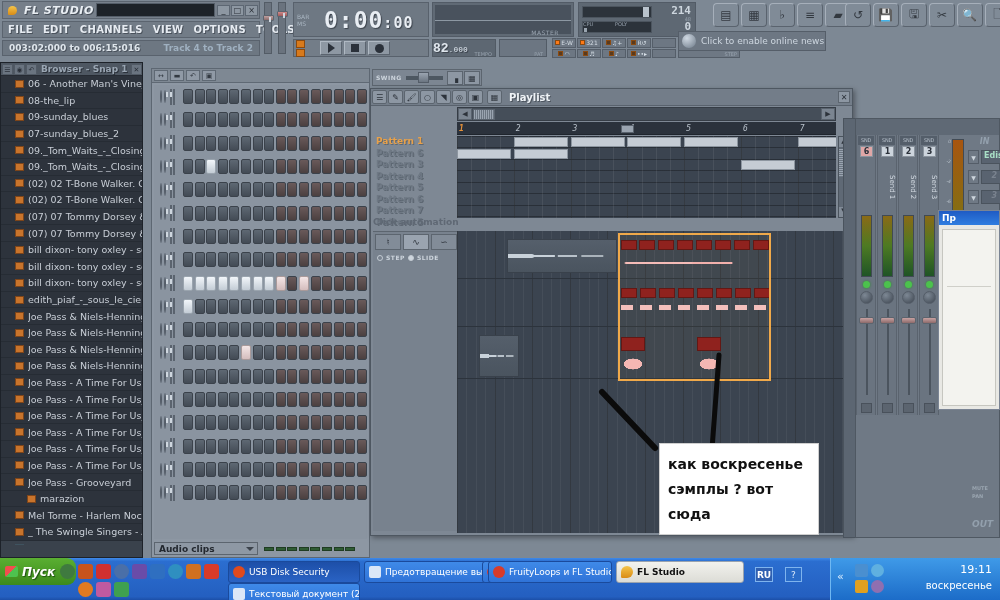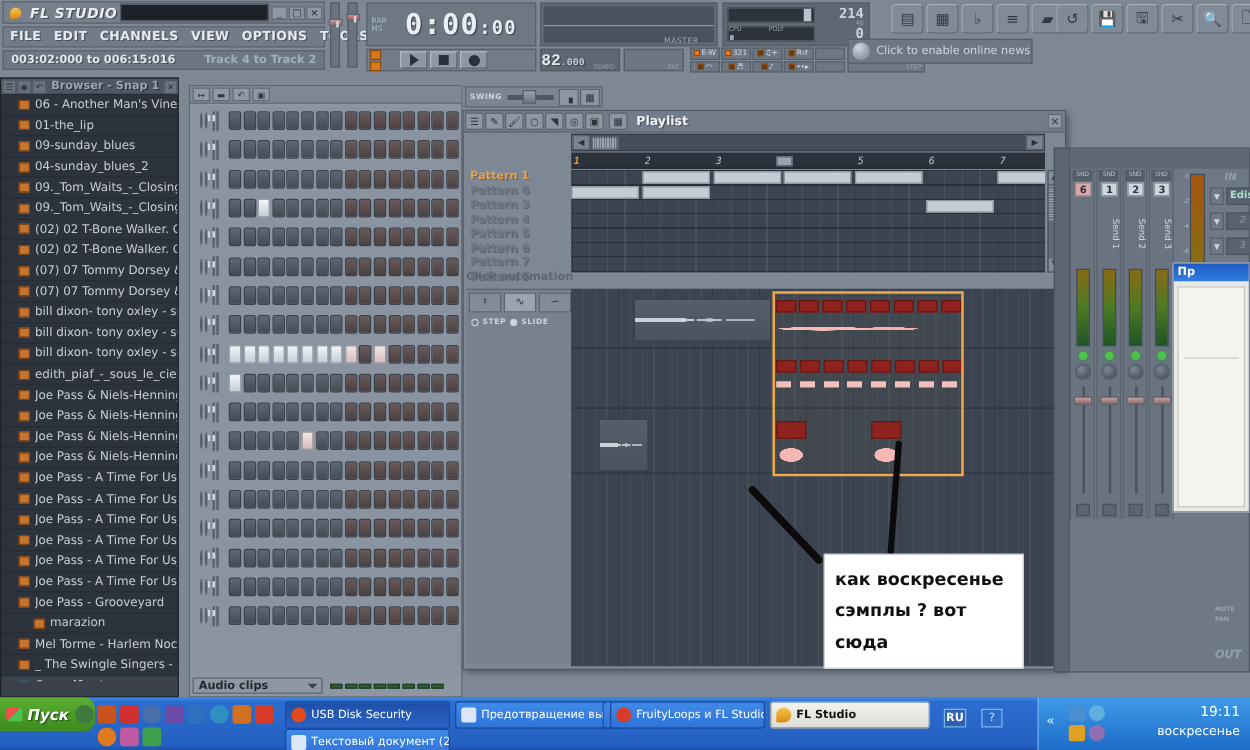--- a/index.html
+++ b/index.html
@@ -539,29 +539,29 @@
         <span class="bt">Browser - Snap 1</span>
         <span class="bi">✕</span>
       </div>
       <div class="blist" id="browser-list">
           <div class="brow">
             <i class="fi"></i>
             <span class="nm">06 - Another Man's Vine_2</span>
           </div>
           <div class="brow">
             <i class="fi"></i>
-            <span class="nm">01-the_lip</span>
+            <span class="nm">08-the_lip</span>
           </div>
           <div class="brow">
             <i class="fi"></i>
             <span class="nm">09-sunday_blues</span>
           </div>
           <div class="brow">
             <i class="fi"></i>
-            <span class="nm">04-sunday_blues_2</span>
+            <span class="nm">07-sunday_blues_2</span>
           </div>
           <div class="brow">
             <i class="fi"></i>
             <span class="nm">09._Tom_Waits_-_Closing</span>
           </div>
           <div class="brow">
             <i class="fi"></i>
             <span class="nm">09._Tom_Waits_-_Closing</span>
           </div>
           <div class="brow">

